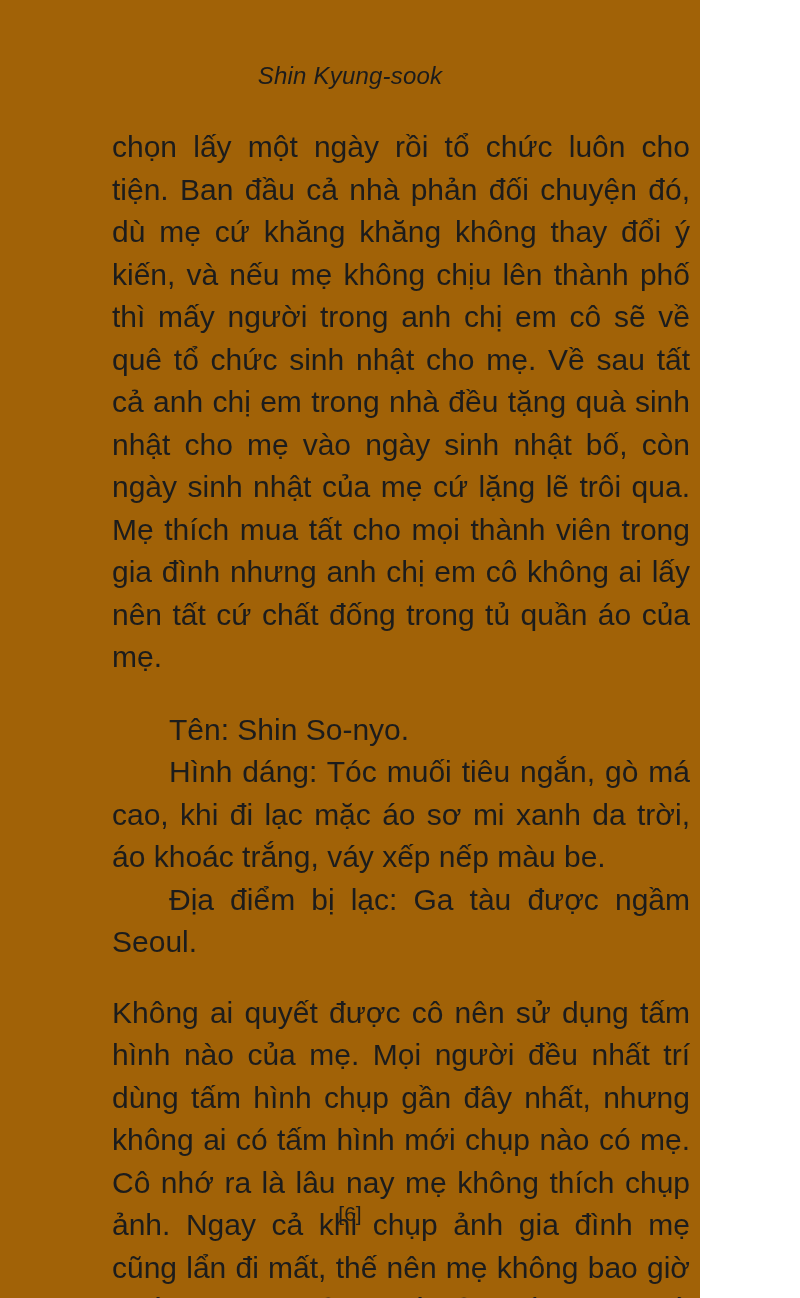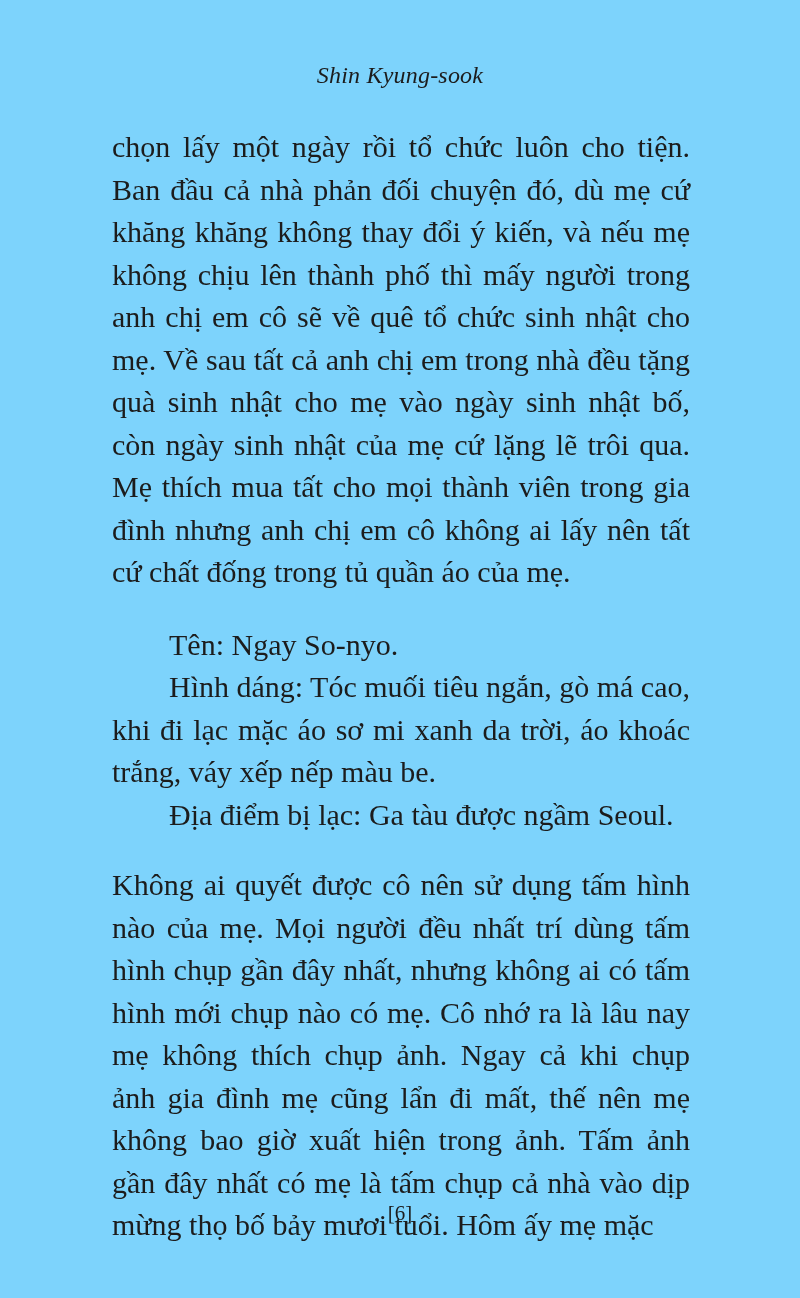--- a/index.html
+++ b/index.html
@@ -2,24 +2,24 @@
 <html><head>
 <meta charset="utf-8">
 <style>
   html, body {
     margin: 0;
     padding: 0;
     background: #ffffff;
   }
   .page {
     position: relative;
-    width: 800px;
+    width: 700px;
     height: 1298px;
-    background: #7dd3fc;
-    font-family: Liberation Serif, serif;
+    background: #a16207;
+    font-family: Liberation Sans, sans-serif;
     color: #1c1c1c;
     overflow: hidden;
   }
   .running-header {
     position: absolute;
     top: 62px;
     left: 0;
     width: 100%;
     text-align: center;
     font-style: italic;
@@ -60,21 +60,21 @@
 
 <div class="page">
 
   <div class="running-header">Shin Kyung-sook</div>
 
   <div class="content">
 
     <p>chọn lấy một ngày rồi tổ chức luôn cho tiện. Ban đầu cả nhà phản đối chuyện đó, dù mẹ cứ khăng khăng không thay đổi ý kiến, và nếu mẹ không chịu lên thành phố thì mấy người trong anh chị em cô sẽ về quê tổ chức sinh nhật cho mẹ. Về sau tất cả anh chị em trong nhà đều tặng quà sinh nhật cho mẹ vào ngày sinh nhật bố, còn ngày sinh nhật của mẹ cứ lặng lẽ trôi qua. Mẹ thích mua tất cho mọi thành viên trong gia đình nhưng anh chị em cô không ai lấy nên tất cứ chất đống trong tủ quần áo của mẹ.</p>
 
     <div class="record">
-      <p>Tên: Ngay So-nyo.</p>
+      <p>Tên: Shin So-nyo.</p>
       <p>Hình dáng: Tóc muối tiêu ngắn, gò má cao, khi đi lạc mặc áo sơ mi xanh da trời, áo khoác trắng, váy xếp nếp màu be.</p>
       <p>Địa điểm bị lạc: Ga tàu được ngầm Seoul.</p>
     </div>
 
     <p>Không ai quyết được cô nên sử dụng tấm hình nào của mẹ. Mọi người đều nhất trí dùng tấm hình chụp gần đây nhất, nhưng không ai có tấm hình mới chụp nào có mẹ. Cô nhớ ra là lâu nay mẹ không thích chụp ảnh. Ngay cả khi chụp ảnh gia đình mẹ cũng lẩn đi mất, thế nên mẹ không bao giờ xuất hiện trong ảnh. Tấm ảnh gần đây nhất có mẹ là tấm chụp cả nhà vào dịp mừng thọ bố bảy mươi tuổi. Hôm ấy mẹ mặc</p>
 
   </div>
 
   <div class="footer">[6]</div>
 

